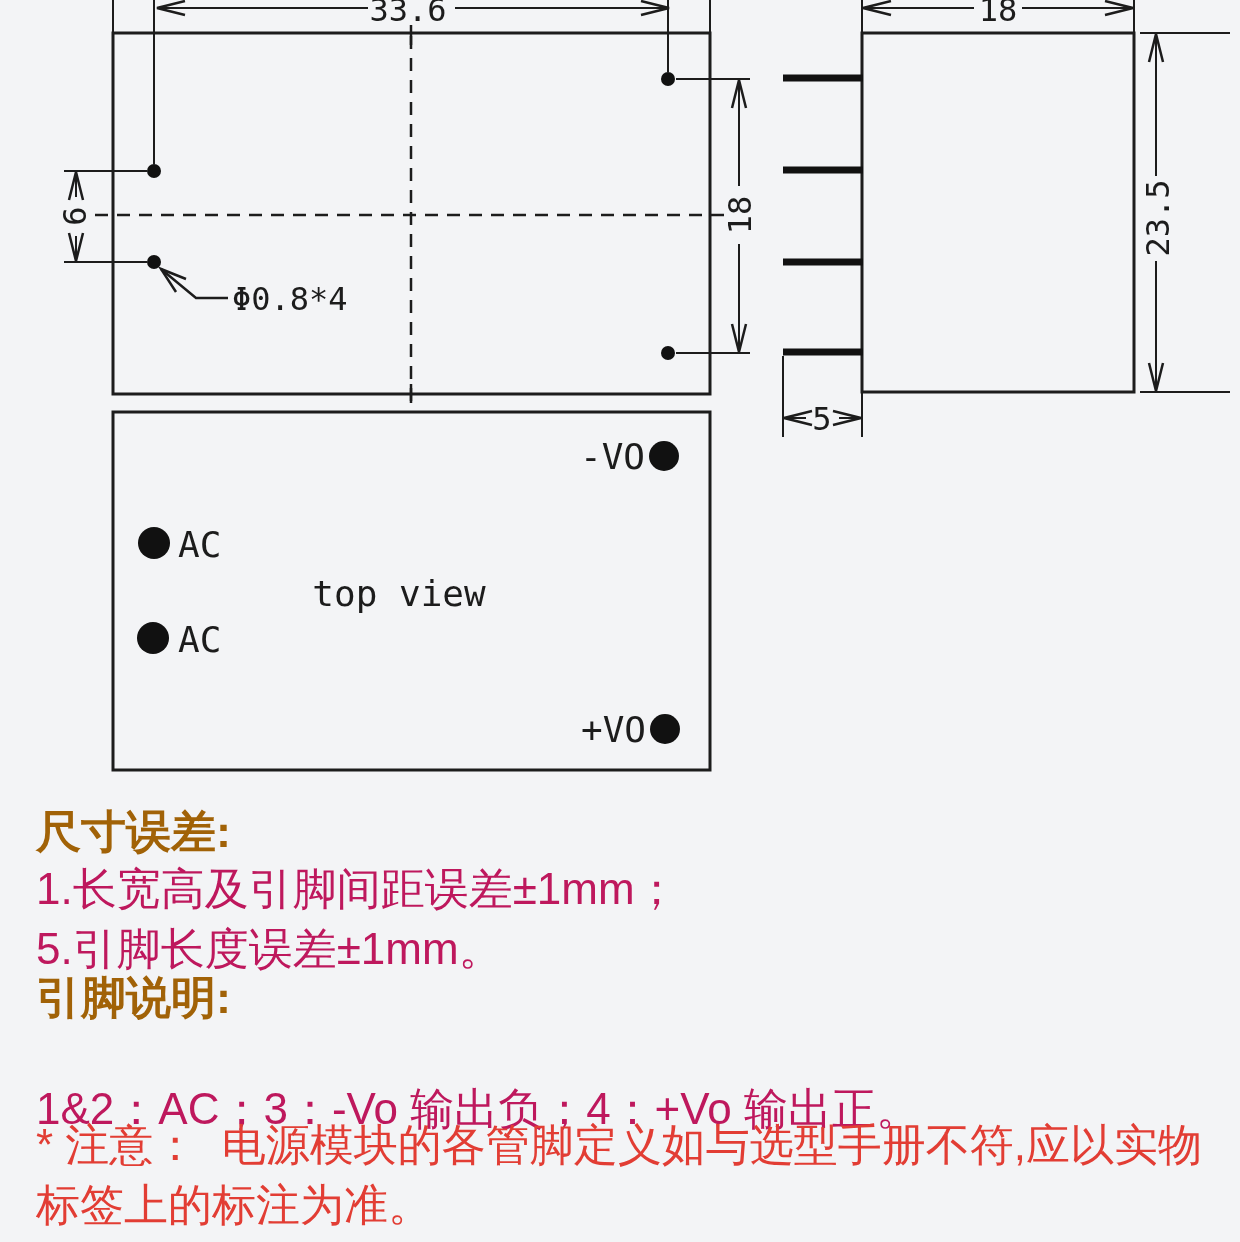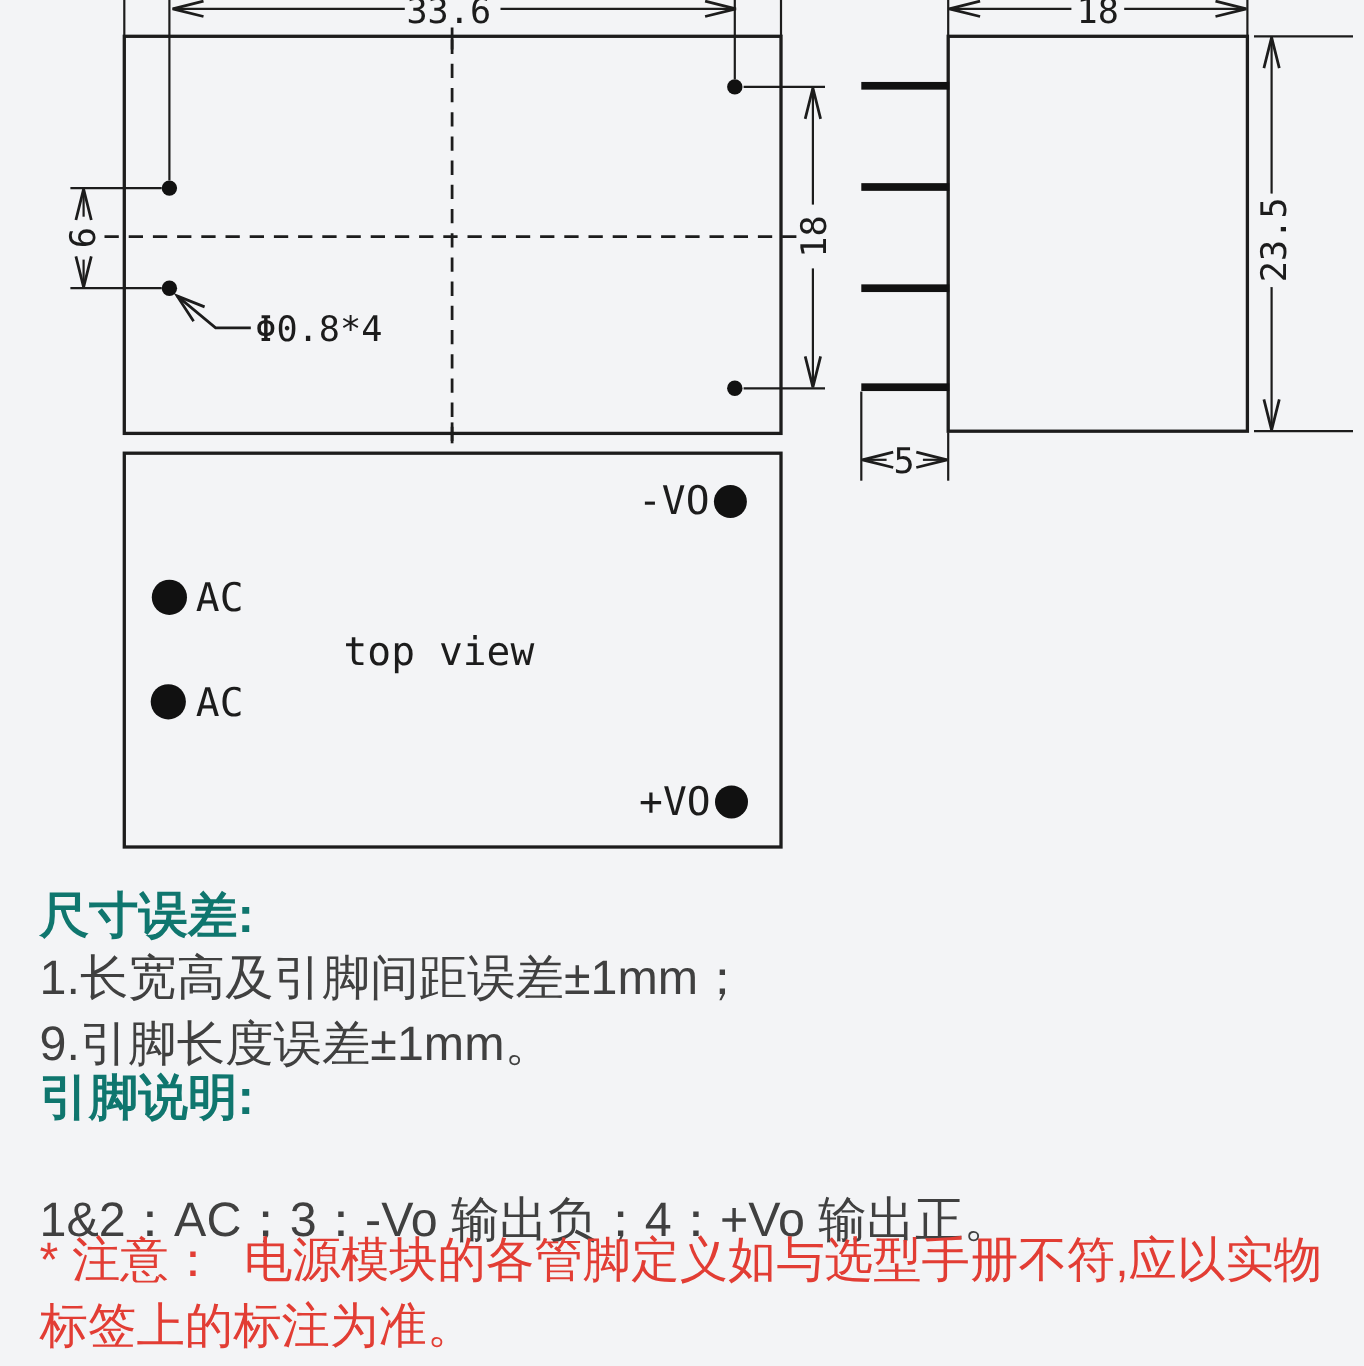--- a/index.html
+++ b/index.html
@@ -13,24 +13,24 @@
   #stage{position:absolute;left:0;top:0;width:1093px;height:1242px;}
   svg{position:absolute;left:0;top:0;}
   svg text{
     font-family:"DejaVu Sans Mono", monospace;
     fill:#1c1c1c;
   }
   .dim-label{font-size:32px;}
   .pin-label{font-size:36px;}
   .note-line{
     position:absolute;left:36px;
-    font-size:44px;color:#404040;
+    font-size:44px;color:#be185d;
     white-space:pre;letter-spacing:0px;
   }
-  .note-heading{font-weight:700;color:#0f766e;font-size:45px;}
+  .note-heading{font-weight:700;color:#a16207;font-size:45px;}
   .warn{color:#e23d34;}
 </style>
 </head>
 <body>
 
 <div id="stage">
 
   <svg width="1240" height="790" viewBox="0 0 1240 790">
 
     <g stroke="#1c1c1c" fill="none">
@@ -144,21 +144,21 @@
 
     <text class="pin-label" x="645" y="456" text-anchor="end" dominant-baseline="central">-VO</text>
     <text class="pin-label" x="178" y="544" text-anchor="start" dominant-baseline="central">AC</text>
     <text class="pin-label" x="178" y="639" text-anchor="start" dominant-baseline="central">AC</text>
     <text class="pin-label" x="646" y="729" text-anchor="end" dominant-baseline="central">+VO</text>
     <text class="pin-label" x="399" y="593" text-anchor="middle" dominant-baseline="central" font-size="38">top view</text>
   </svg>
 
   <div class="note-line note-heading" style="top:802px;">尺寸误差:</div>
   <div class="note-line" style="top:860px;">1.长宽高及引脚间距误差±1mm；</div>
-  <div class="note-line" style="top:920px;">9.引脚长度误差±1mm。</div>
+  <div class="note-line" style="top:920px;">5.引脚长度误差±1mm。</div>
 
   <div class="note-line note-heading" style="top:968px;">引脚说明:</div>
   <div class="note-line" style="top:1080px;">1&amp;2：AC；3：-Vo 输出负；4：+Vo 输出正。</div>
 
   <div class="note-line warn" style="top:1116px;">* 注意：  电源模块的各管脚定义如与选型手册不符,应以实物</div>
   <div class="note-line warn" style="top:1176px;">标签上的标注为准。</div>
 
 </div>
 
 </body></html>

